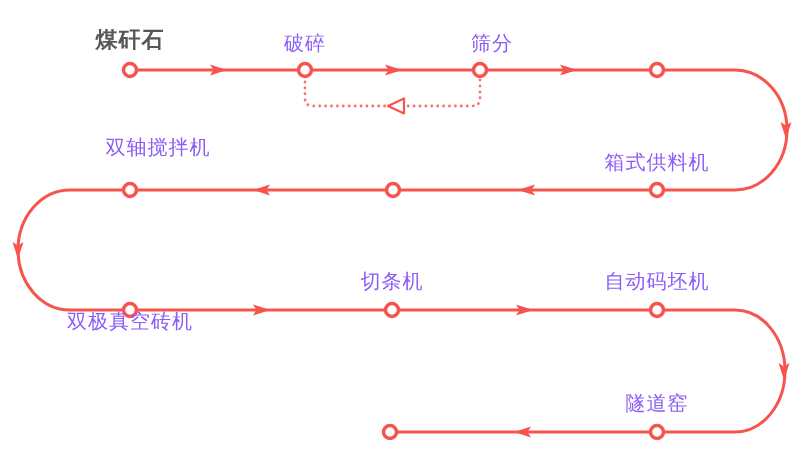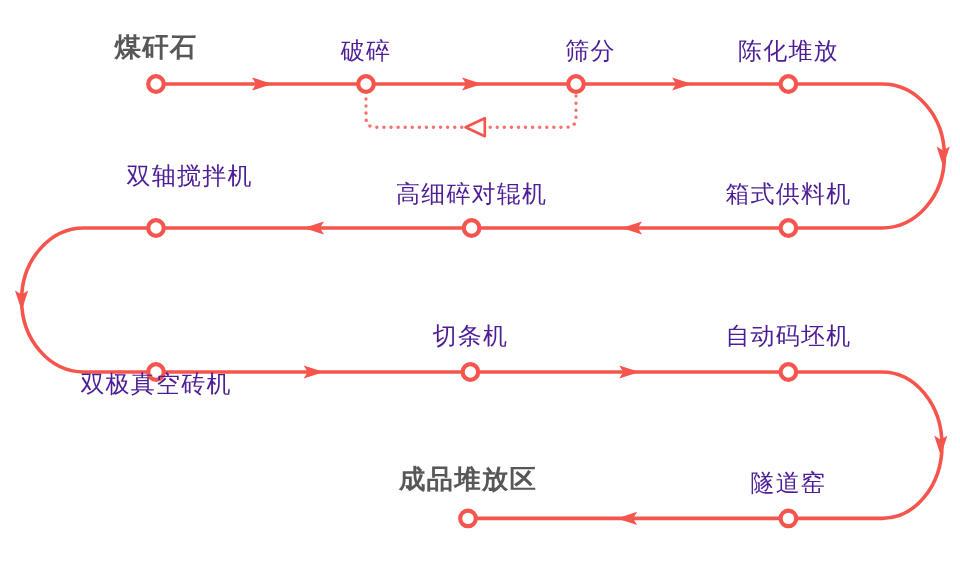--- a/index.html
+++ b/index.html
@@ -9,21 +9,21 @@
     background:#fff;
     overflow:hidden;
     font-family:Liberation Sans, sans-serif;
   }
   .stage svg{position:absolute;left:0;top:0;}
   .lbl{
     position:absolute;
     transform:translateX(-50%);
     font-size:20px;
     line-height:22px;
-    color:#4c1d95;
+    color:#8b5cf6;
     white-space:nowrap;
     letter-spacing:1px;
   }
   .lbl.em{
     font-weight:bold;
     font-size:22px;
     color:#575757;
   }
   .flow-line{fill:none;stroke:#f5554d;stroke-width:3;}
   .feedback-line{fill:none;stroke:#f7726b;stroke-width:2.8;stroke-dasharray:0.1 5.8;stroke-linecap:round;}
@@ -69,26 +69,23 @@
       <circle class="node" cx="392" cy="310" r="6.5"></circle>
       <circle class="node" cx="657" cy="310" r="6.5"></circle>
       <circle class="node" cx="657" cy="432" r="6.5"></circle>
       <circle class="node" cx="390" cy="432" r="6.5"></circle>
     </g>
   </svg>
 
   <div class="lbl em" style="left:130px;top:29px;">煤矸石</div>
   <div class="lbl" style="left:305px;top:32px;">破碎</div>
   <div class="lbl" style="left:492px;top:32px;">筛分</div>
-  <div class="lbl" style="left:657px;top:32px;">陈化堆放</div>
 
   <div class="lbl" style="left:130px;top:136px;margin-left:28px;">双轴搅拌机</div>
-  <div class="lbl" style="left:393px;top:151px;">高细碎对辊机</div>
   <div class="lbl" style="left:657px;top:151px;text-align:center;">箱式供料机</div>
 
   <div class="lbl" style="left:130px;top:270px;margin-top:40px;">双极真空砖机</div>
   <div class="lbl" style="left:392px;top:270px;">切条机</div>
   <div class="lbl" style="left:657px;top:270px;">自动码坯机</div>
 
-  <div class="lbl em" style="left:390px;top:389px;">成品堆放区</div>
   <div class="lbl" style="left:657px;top:392px;">隧道窑</div>
 
 </div>
 
 </body></html>

